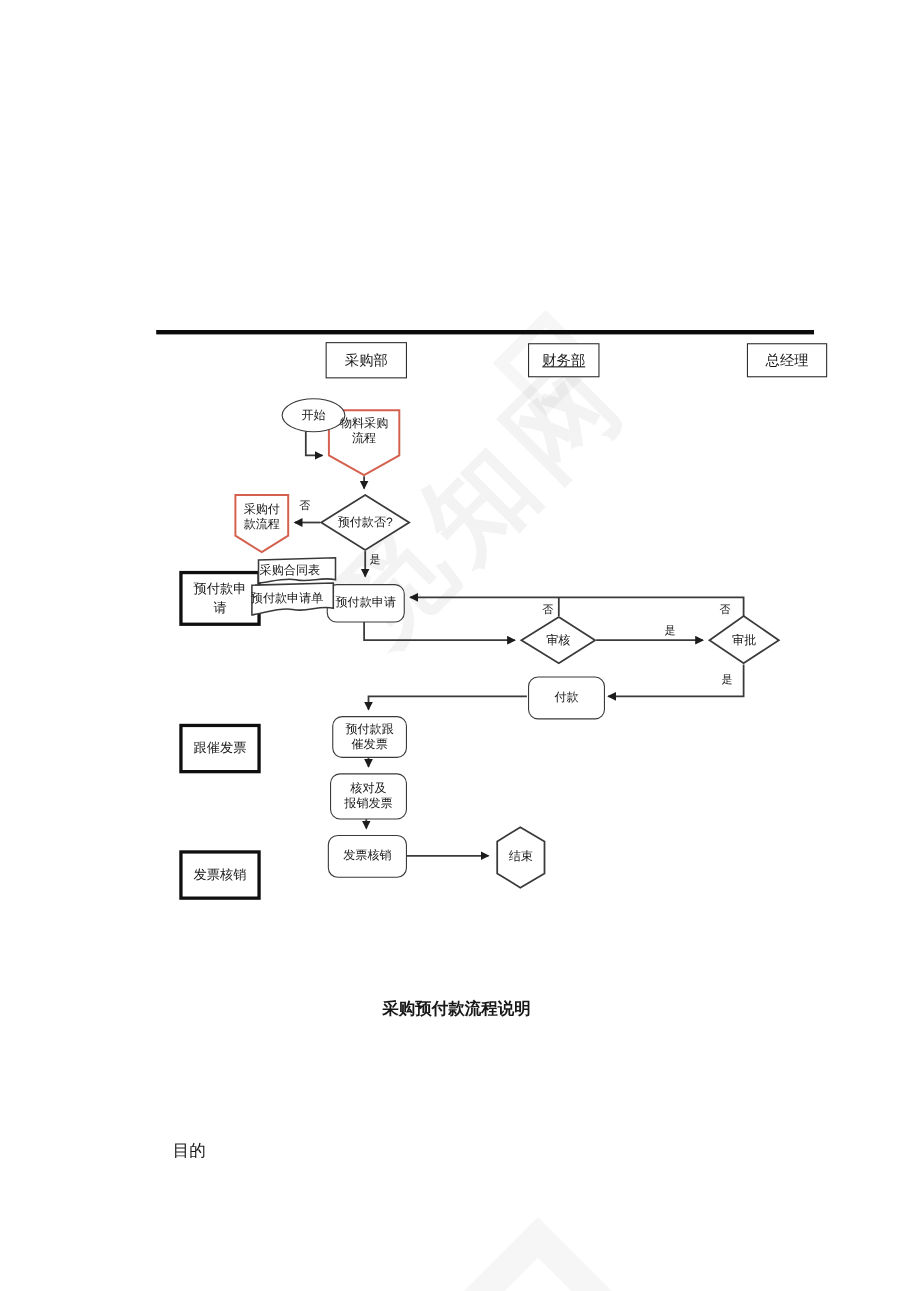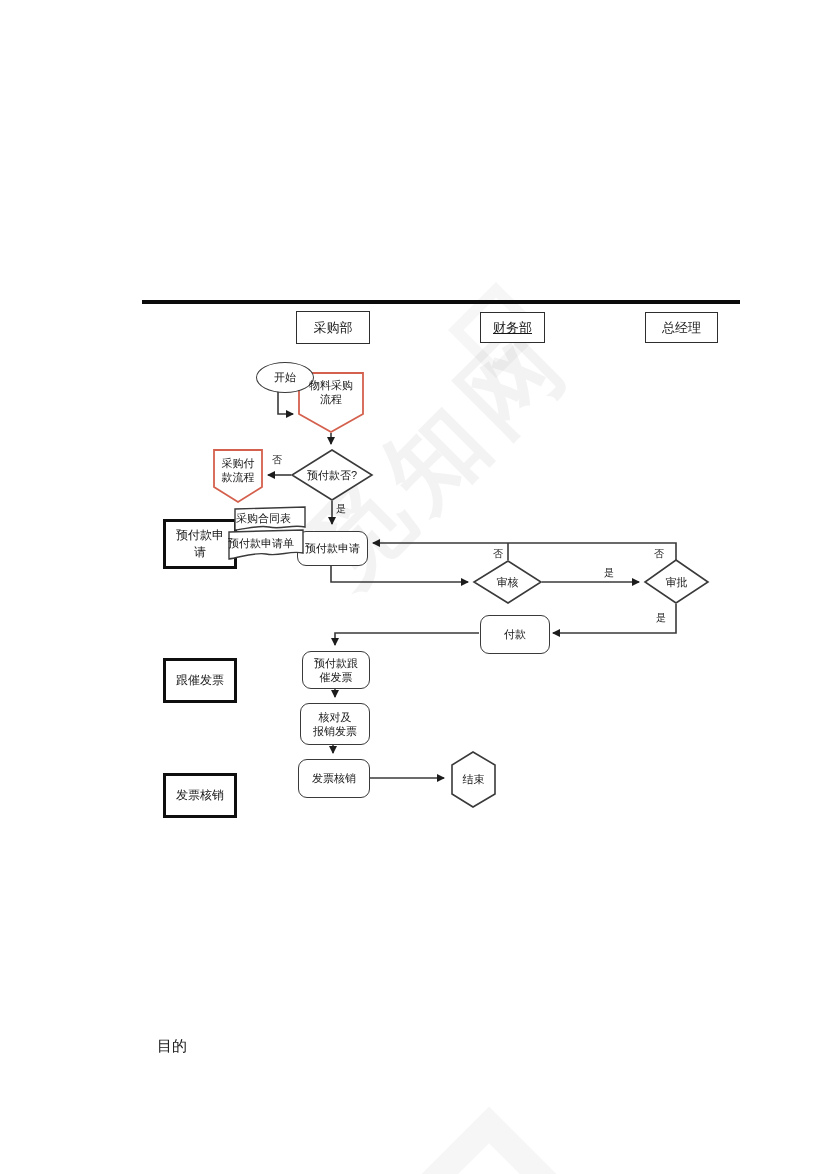--- a/index.html
+++ b/index.html
@@ -65,21 +65,21 @@
 
   <div class="wm-text">觅知网</div>
   <div class="wm-diamond wm-d1"></div>
   <div class="wm-diamond wm-d2"></div>
 
 
   <div class="abs divider"></div>
 
   <div class="box" style="left:296px;top:311px;width:72px;height:31px;">采购部</div>
   <div class="box" style="left:480px;top:312px;width:63px;height:29px;text-decoration:underline;">财务部</div>
-  <div class="box" style="left:645px;top:312px;width:71px;height:29px;">总经理</div>
+  <div class="box" style="left:679px;top:312px;width:71px;height:29px;">总经理</div>
 
   <svg class="flow" width="830" height="1174" viewBox="0 0 830 1174">
     <defs>
       <marker id="arr" markerWidth="9" markerHeight="9" refX="7" refY="4" orient="auto" markerUnits="userSpaceOnUse">
         <path d="M0,0 L8,4 L0,8 Z" fill="#1c1c1c"></path>
       </marker>
     </defs>
     <g stroke="#3a3a3a" stroke-width="1.6" fill="none">
       <path d="M 278,390 L 278,414 L 293,414" marker-end="url(#arr)"></path>
       <path d="M 331,433 L 331,444" marker-end="url(#arr)"></path>
@@ -138,15 +138,16 @@
     </g>
   </svg>
   <div class="doc-label" style="left:236px;top:511px;width:68px;">采购合同表</div>
   <div class="doc-label" style="left:228px;top:536px;width:76px;">预付款申请单</div>
 
   <div class="tbox" style="left:135px;top:519px;width:68px;height:44px;">预付款申
 请</div>
   <div class="tbox" style="left:135px;top:658px;width:68px;height:39px;">跟催发票</div>
   <div class="tbox" style="left:135px;top:773px;width:68px;height:39px;">发票核销</div>
 
+  <div class="abs section-title">采购预付款流程说明</div>
   <div class="abs purpose">目的</div>
 
 </div>
 
 </body></html>

